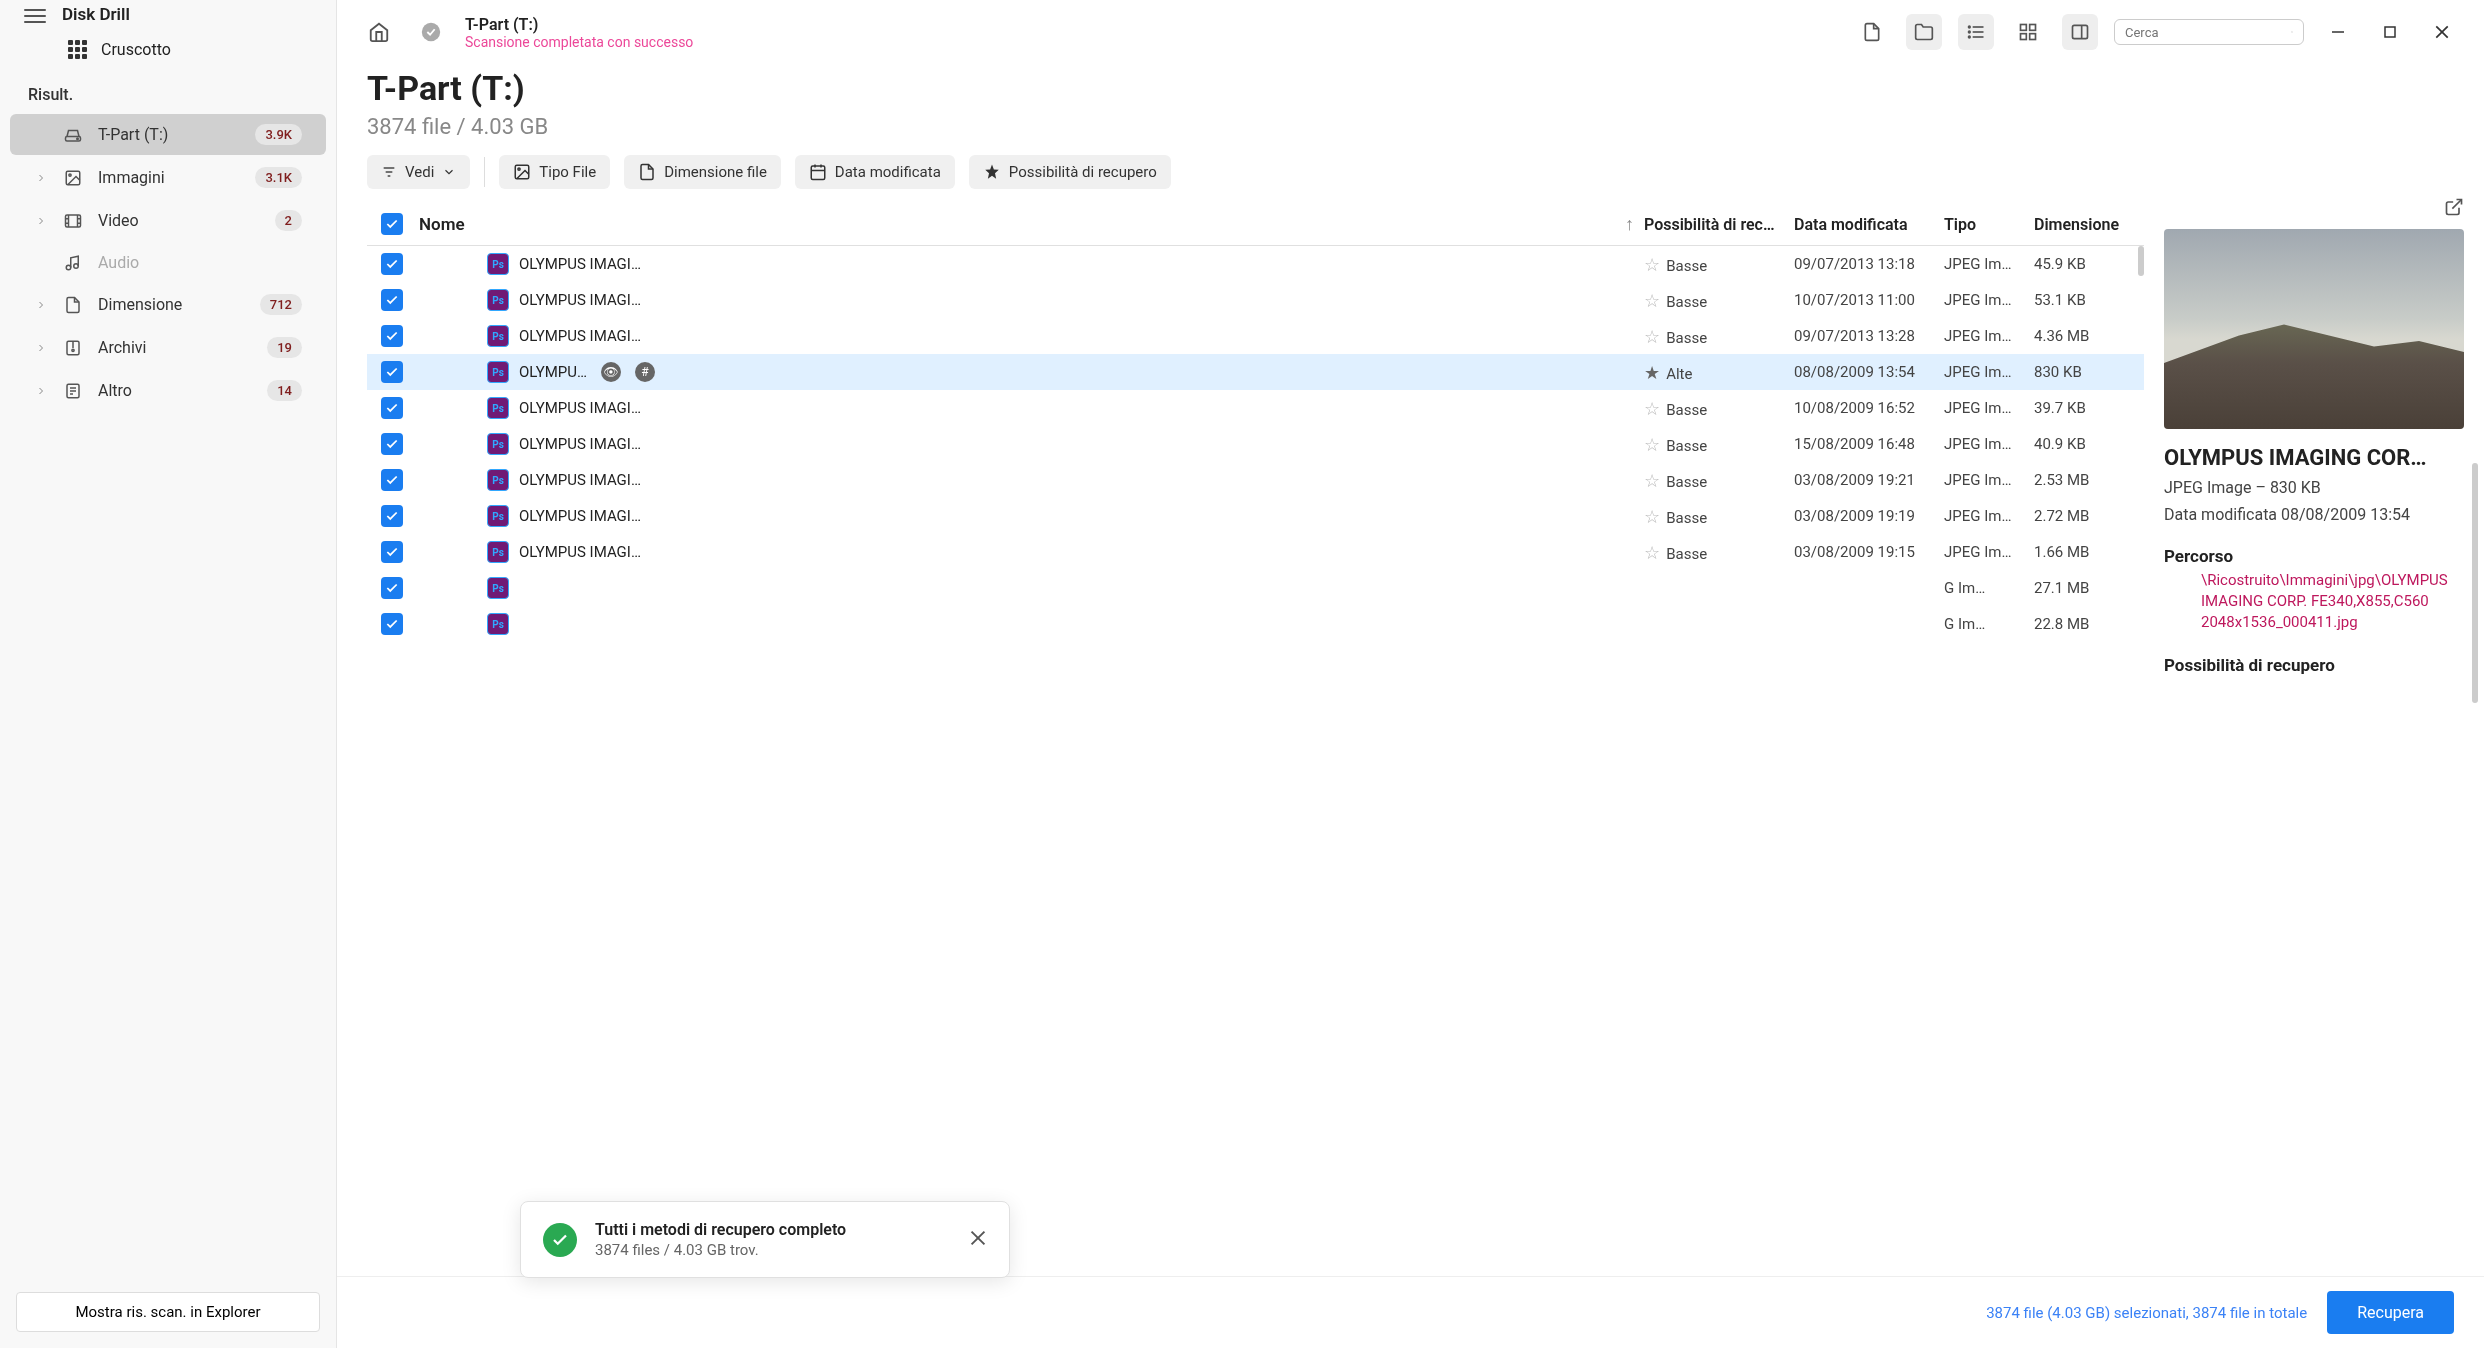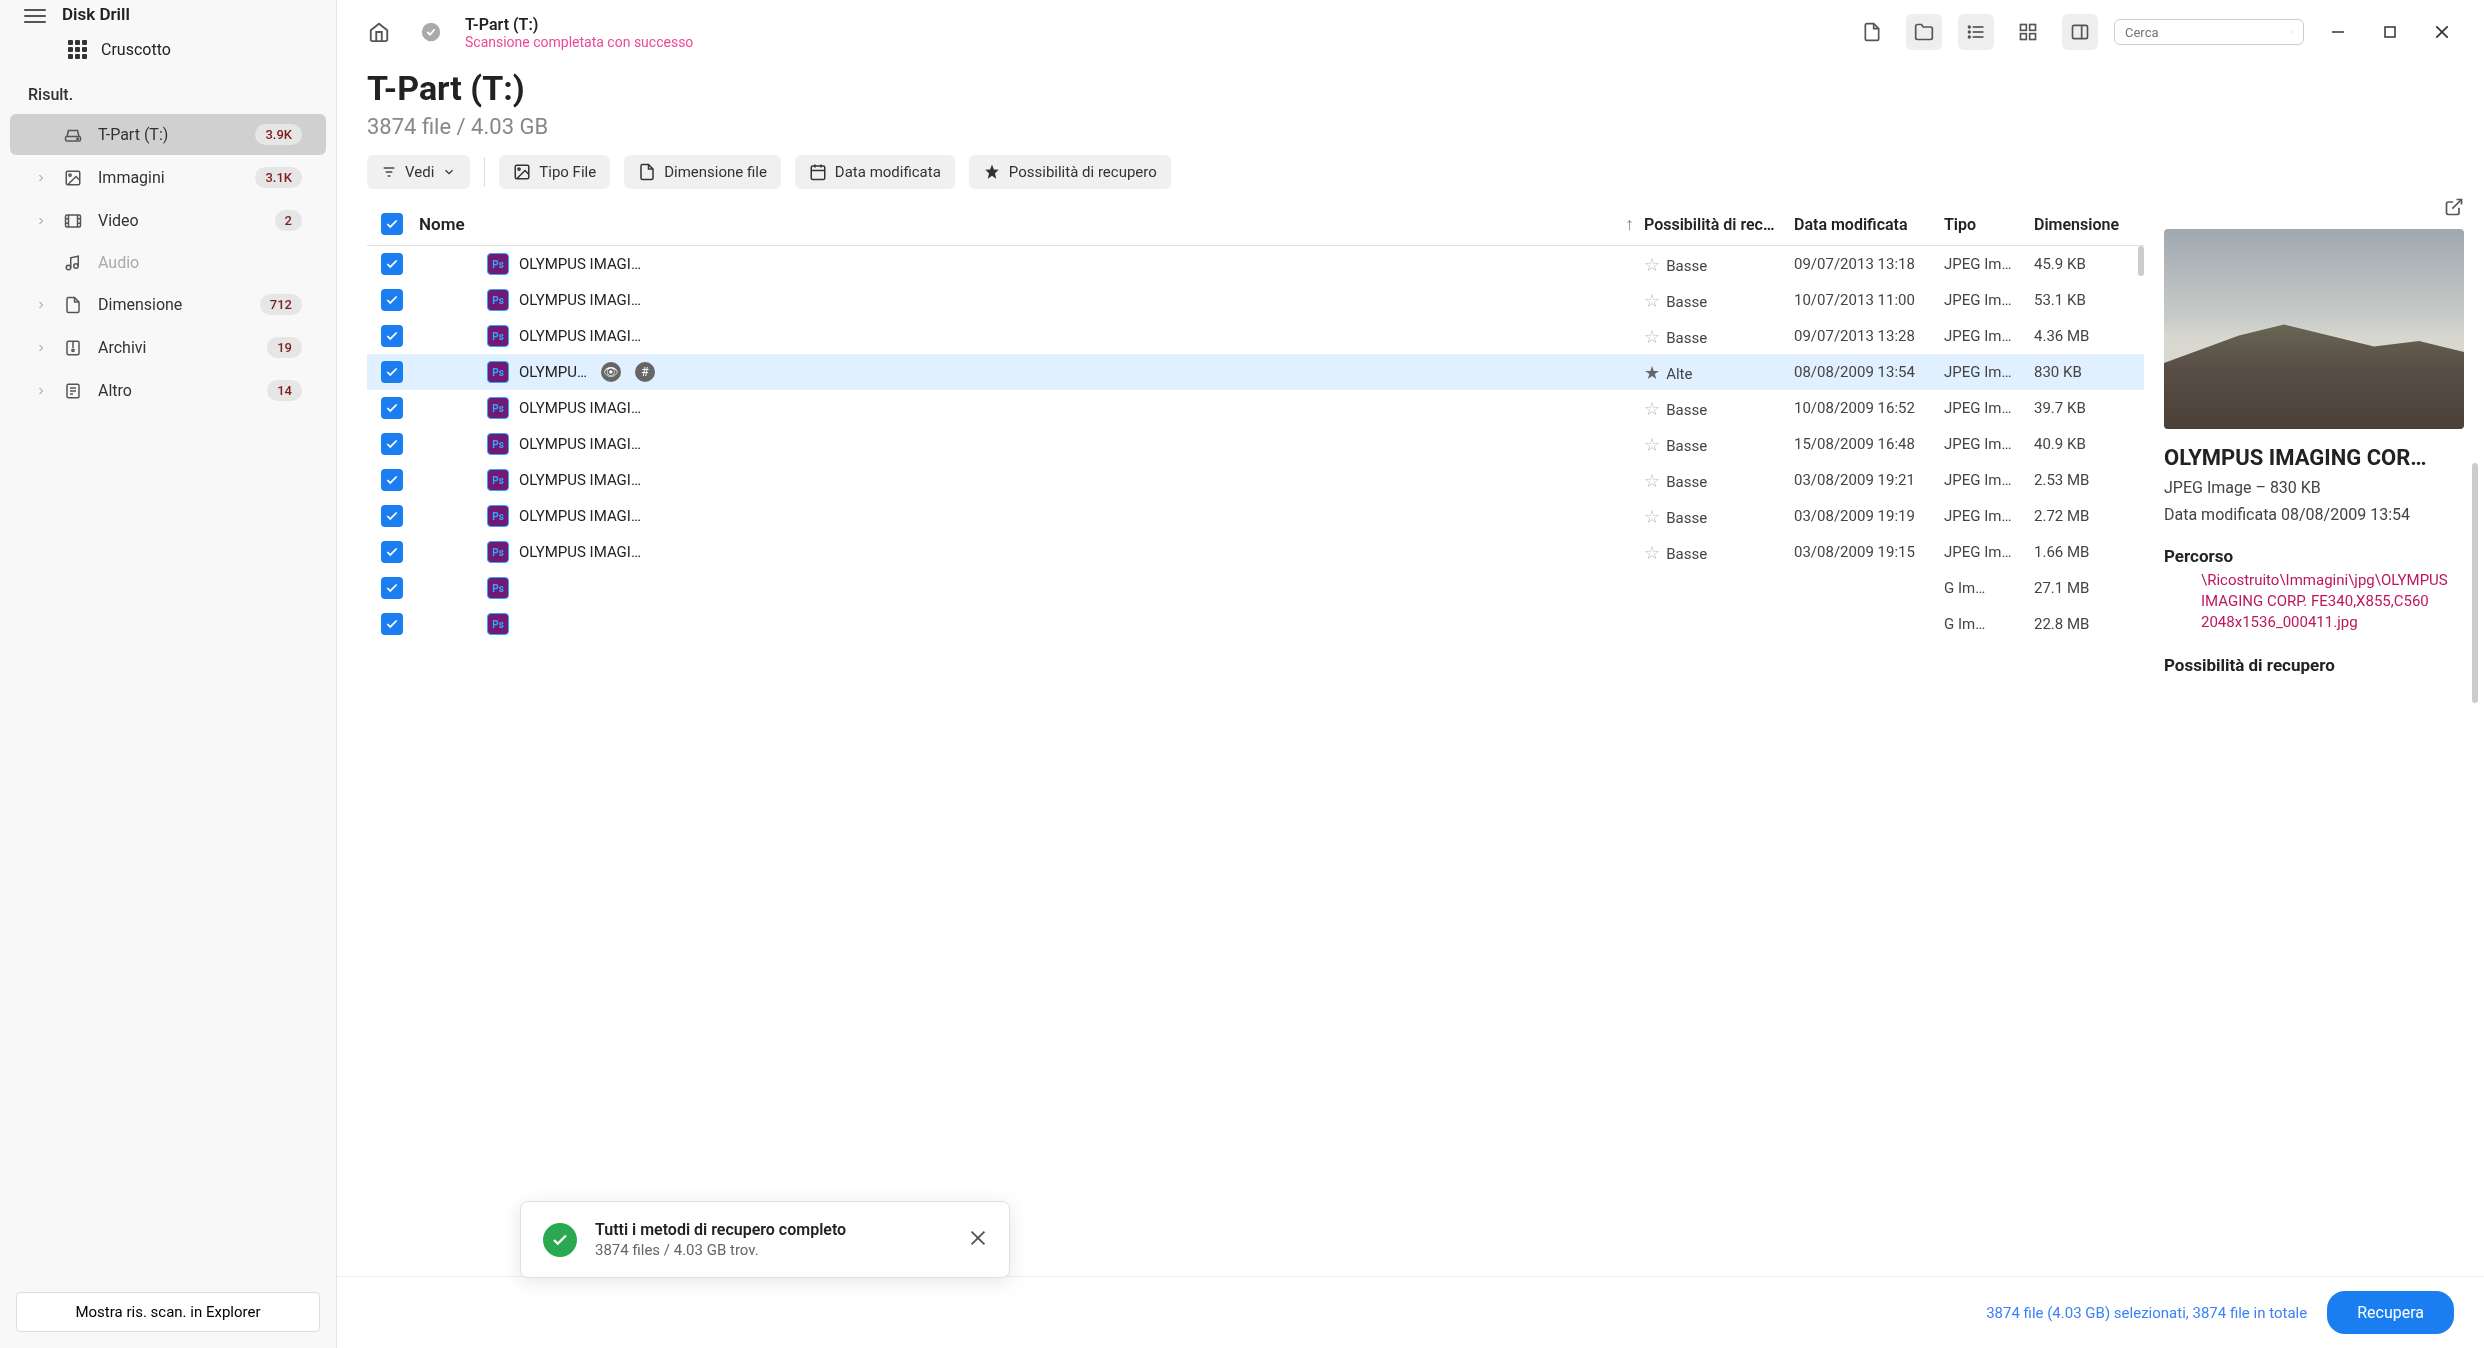--- a/index.html
+++ b/index.html
@@ -87,21 +87,21 @@
 .toast { position: fixed; left: 520px; bottom: 70px; background: #fff; border: 1px solid #e0e0e0; box-shadow: 0 4px 20px rgba(0,0,0,0.1); border-radius: 8px; padding: 18px 22px; display: flex; align-items: center; gap: 18px; z-index: 100; width: 490px; }
 .toast-check { width: 34px; height: 34px; background: #2aa952; border-radius: 50%; display: flex; align-items: center; justify-content: center; color: #fff; flex-shrink: 0; }
 .toast-body { flex: 1; }
 .toast-title { font-weight: 600; font-size: 16px; }
 .toast-sub { font-size: 15px; color: #666; margin-top: 2px; }
 .toast-close { cursor: pointer; color: #555; }
 
 
 .footer { display: flex; align-items: center; justify-content: flex-end; gap: 20px; padding: 14px 30px; border-top: 1px solid #eee; background: #fff; }
 .footer-text { font-size: 15px; color: #3b82f6; }
-.recover-btn { background: #1a7df0; color: #fff; border: none; padding: 12px 30px; font-size: 16px; border-radius: 18px; cursor: pointer; }
+.recover-btn { background: #1a7df0; color: #fff; border: none; padding: 12px 30px; font-size: 16px; border-radius: 4px; cursor: pointer; }
 </style>
 </head>
 <body>
 
 <div class="app">
   <aside class="sidebar">
     <div class="sidebar-top">
       <div class="menu-icon">
           <span></span>
           <span></span>

